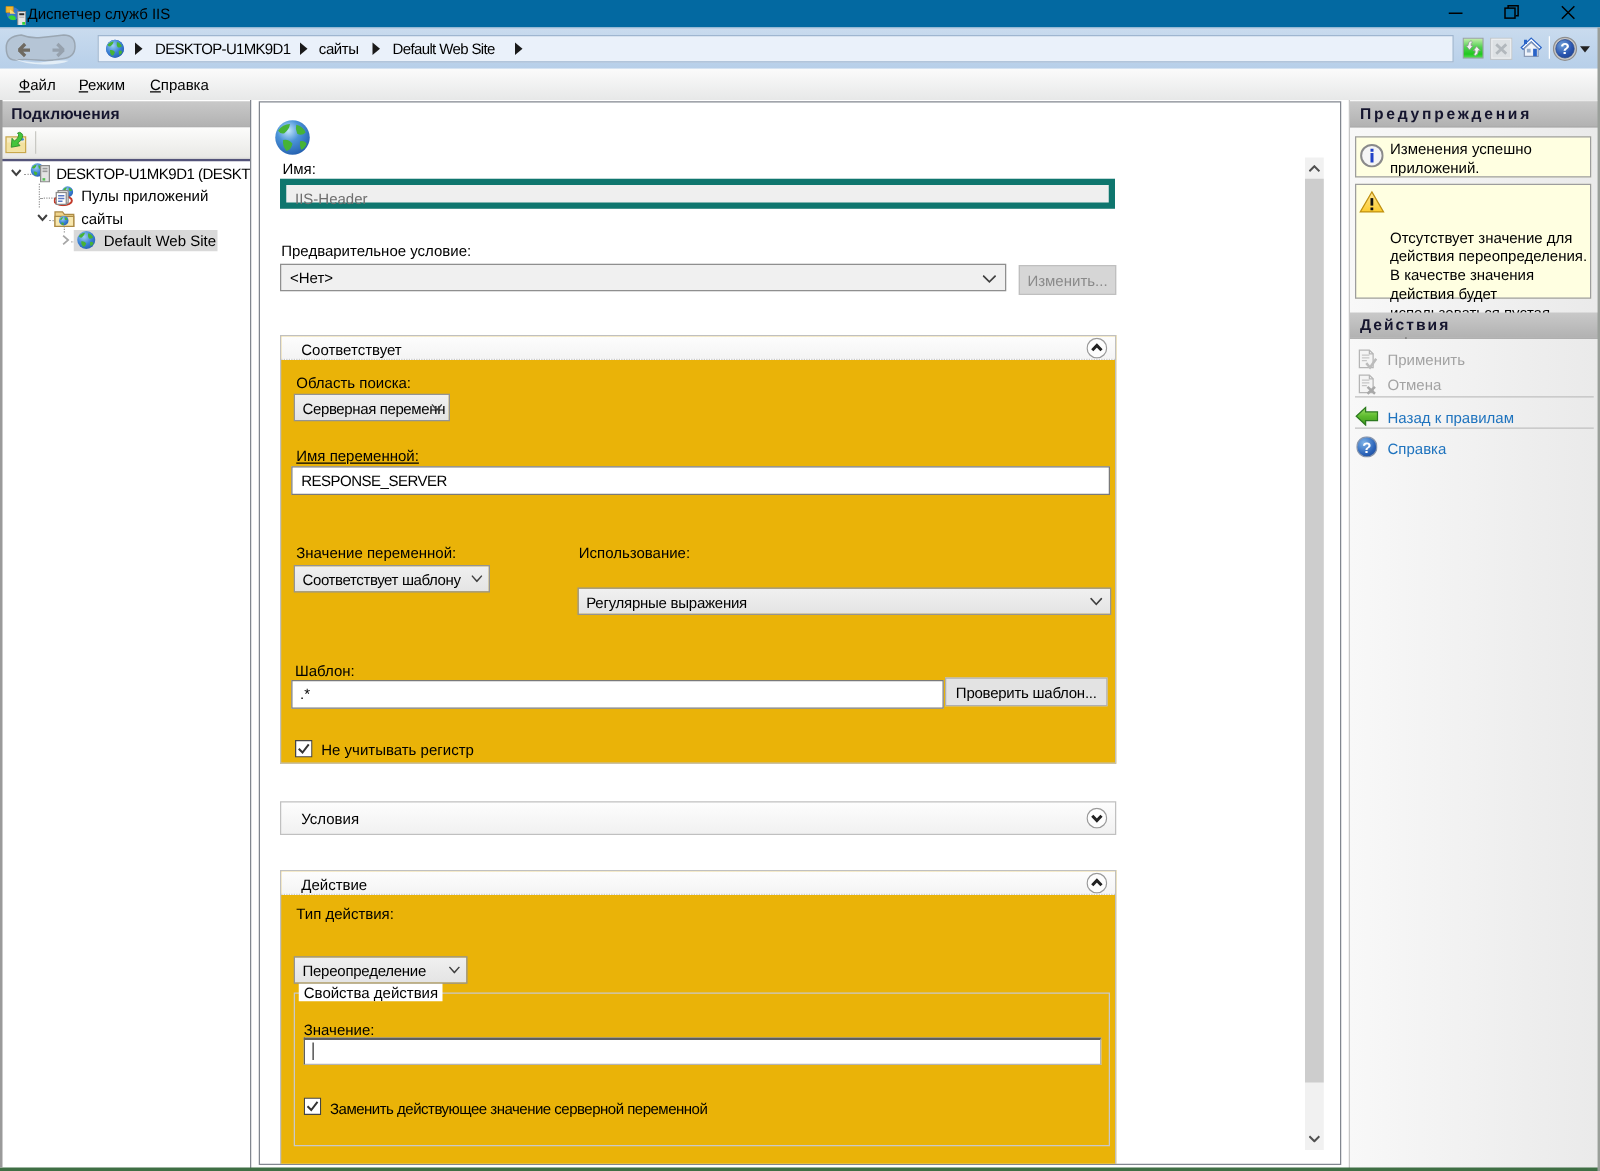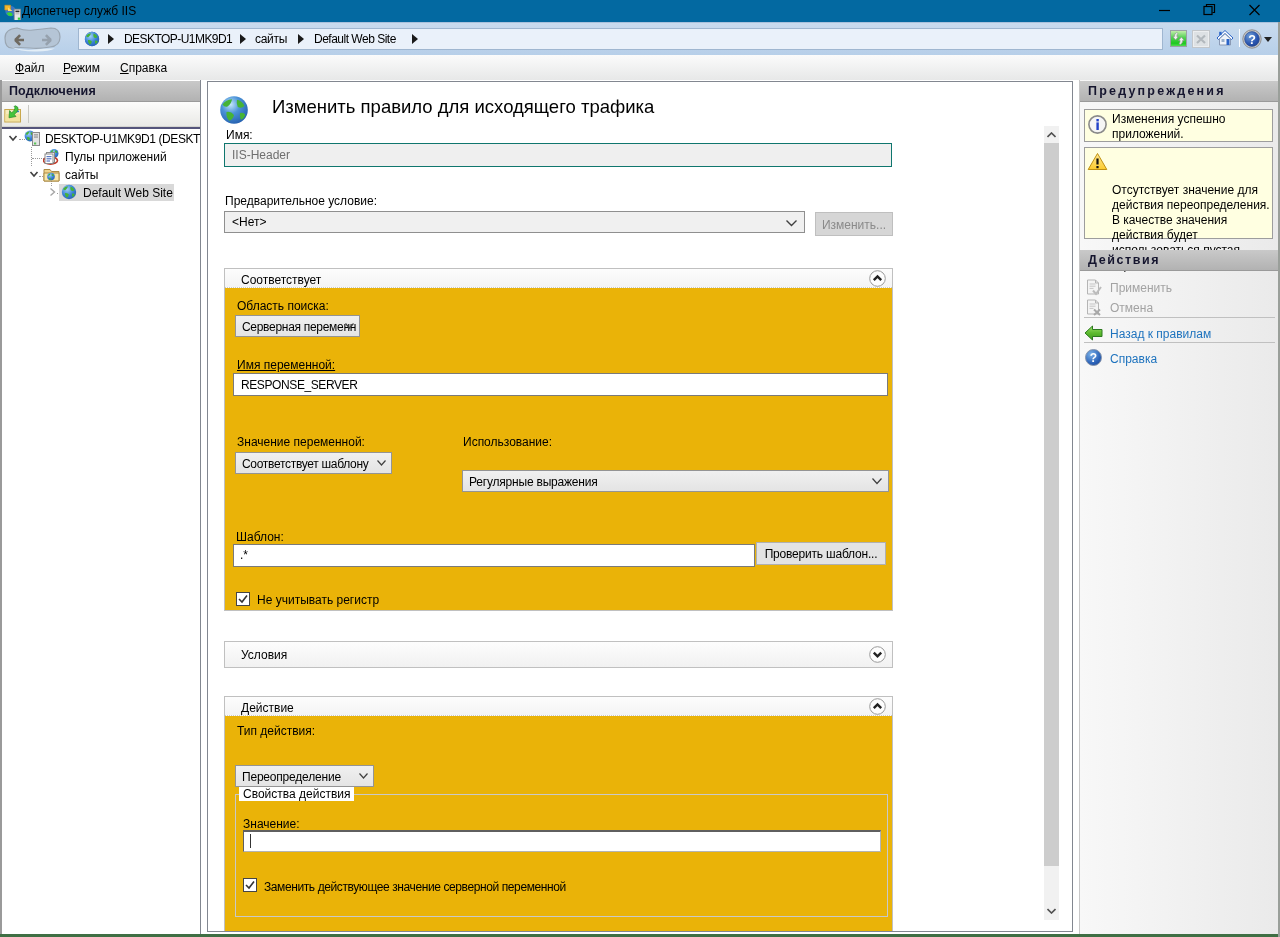--- a/index.html
+++ b/index.html
@@ -218,24 +218,23 @@
     <defs>
         <radialGradient id="bigg" cx="0.38" cy="0.3" r="0.95">
           <stop offset="0" stop-color="#c4e7fa"></stop>
           <stop offset="0.35" stop-color="#4b93d8"></stop>
           <stop offset="0.75" stop-color="#2763b2"></stop>
           <stop offset="1" stop-color="#16418c"></stop>
         </radialGradient>
       </defs>
     <path d="M3.5 9.5 Q7 4.5 13 4.2 Q12.5 8.5 8.5 11.5 Q5.5 12.5 3.5 9.5 Z M18 4.8 Q23.5 6 25.5 11 Q22.5 14 18.8 12 Q17 8.5 18 4.8 Z M7.5 17 Q12 16 15 20 Q14 24.8 10.2 25.8 Q6.8 21.8 7.5 17 Z M21 18 Q24.8 17 26.4 20 Q24.8 24 21.8 24.8 Q20.4 21 21 18 Z" fill="#46b336"></path>
   </svg>
-  <span class="abs" style="left:64px;top:14px;font-size:18.5px;">Изменить правило для исходящего трафика</span>
 
   <span class="abs" style="left:18px;top:46px;">Имя:</span>
-  <div class="abs" style="left:16px;top:61px;width:668px;height:24px;background:#efefef;border:1px solid #0f766e;color:#6e6e6e;padding:4px 0 0 7px;">IIS-Header</div>
+  <div class="abs" style="left:16px;top:61px;width:668px;height:24px;background:#efefef;border:5px solid #0f766e;color:#6e6e6e;padding:4px 0 0 7px;">IIS-Header</div>
 
   <span class="abs" style="left:17px;top:112px;">Предварительное условие:</span>
   <div class="abs" style="left:16px;top:129px;width:581px;height:22px;background:#f0f0f0;border:1px solid #8f8f8f;">
     <span style="position:absolute;left:7px;top:3px;">&lt;Нет&gt;</span>
     <svg class="abs" style="right:7px;top:8px" width="11" height="7" viewBox="0 0 11 7">
         <path d="M0.5 0.5 L5.5 5.5 L10.5 0.5" fill="none" stroke="#404040" stroke-width="1.4"></path>
       </svg>
   </div>
   <div class="abs" style="left:607px;top:130px;width:78px;height:24px;background:#d6d6d6;border:1px solid #bfbfbf;color:#8a8a8a;text-align:center;padding-top:5px;">Изменить...</div>
 

